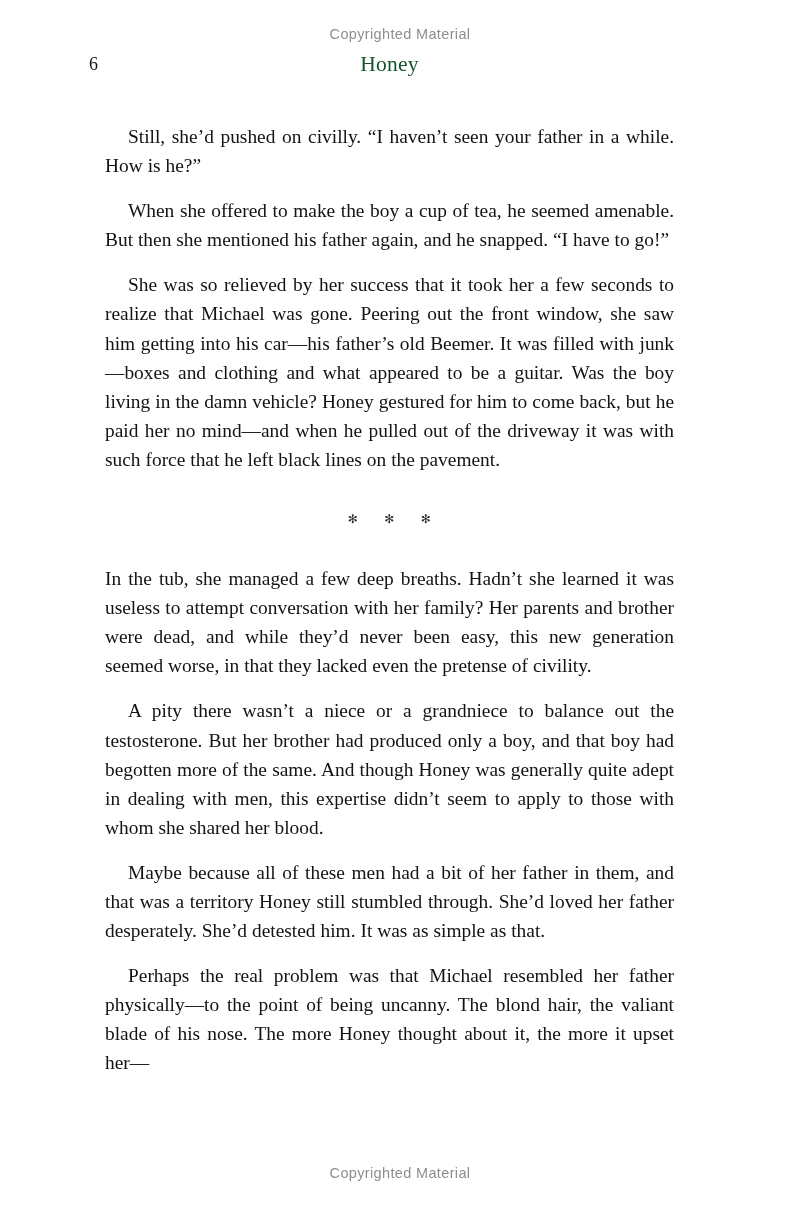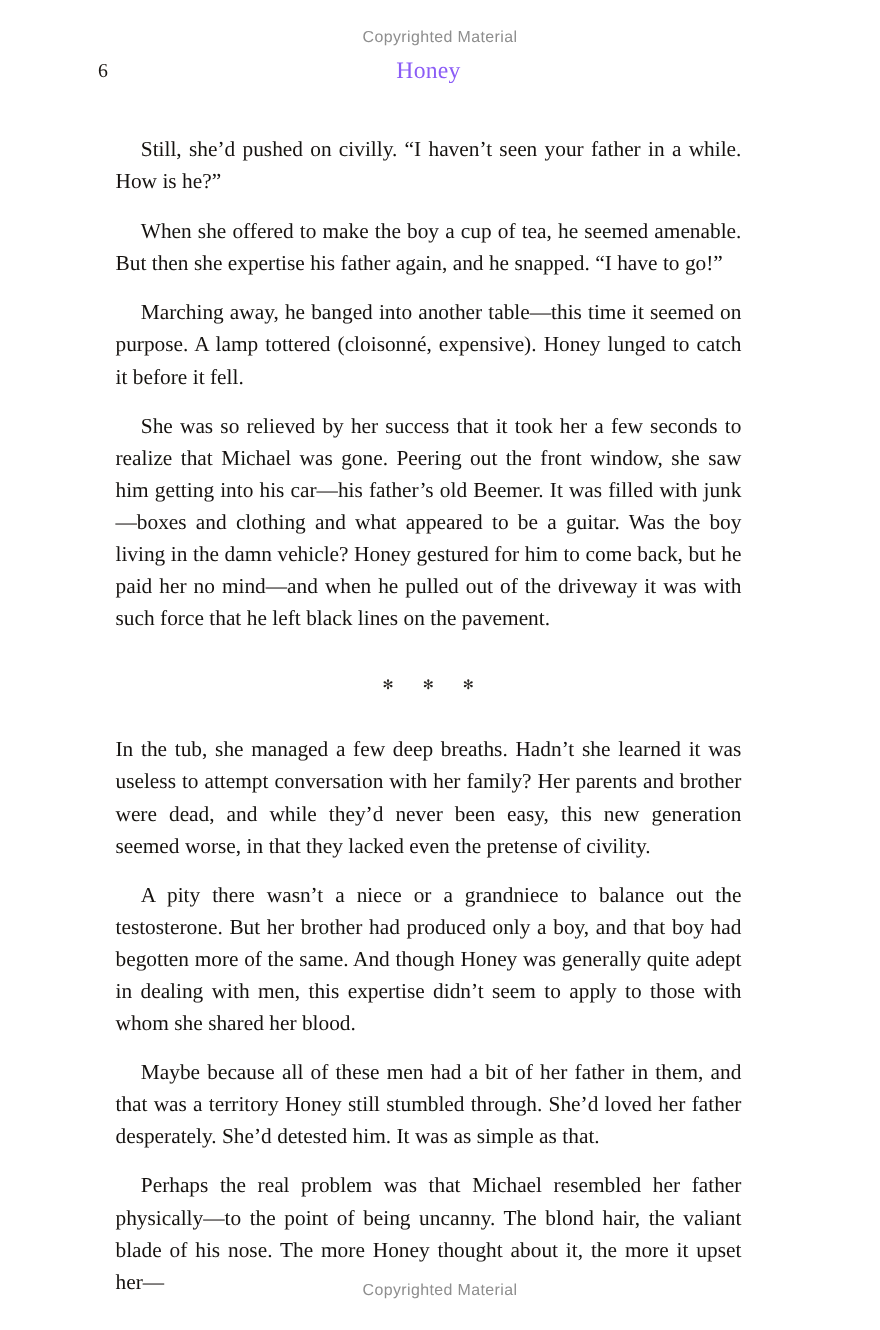--- a/index.html
+++ b/index.html
@@ -57,21 +57,21 @@
   }
   .head-title {
     position: absolute;
     left: 0;
     top: 0;
     width: 601px;
     text-align: center;
     font-size: 21.5px;
     line-height: 28px;
     letter-spacing: 0.2px;
-    color: #8b5cf6;
+    color: #14532d;
   }
 
   
   .textblock {
     position: absolute;
     left: 89px;
     top: 106px;
     width: 601px;
   }
   p.para {
@@ -113,22 +113,21 @@
   <div class="watermark watermark-top">Copyrighted Material</div>
 
   <div class="running-head">
     <span class="folio">6</span>
     <span class="head-title">Honey</span>
   </div>
 
   <div class="textblock">
     <div id="paras-before">
         <p class="para">Still, she’d pushed on civilly. “I haven’t seen your father in a while. How is he?”</p>
-        <p class="para">When she offered to make the boy a cup of tea, he seemed amenable. But then she expertise his father again, and he snapped. “I have to go!”</p>
-        <p class="para">Marching away, he banged into another table—this time it seemed on purpose. A lamp tottered (cloisonné, expensive). Honey lunged to catch it before it fell.</p>
+        <p class="para">When she offered to make the boy a cup of tea, he seemed amenable. But then she mentioned his father again, and he snapped. “I have to go!”</p>
         <p class="para">She was so relieved by her success that it took her a few seconds to realize that Michael was gone. Peering out the front window, she saw him getting into his car—his father’s old Beemer. It was filled with junk—boxes and clothing and what appeared to be a guitar. Was the boy living in the damn vehicle? Honey gestured for him to come back, but he paid her no mind—and when he pulled out of the driveway it was with such force that he left black lines on the pavement.</p>
       </div>
 
     <div class="section-break" id="section-break"><span class="ast">✻</span><span class="ast">✻</span><span class="ast">✻</span></div>
 
     <div id="paras-after">
         <p class="para no-indent">In the tub, she managed a few deep breaths. Hadn’t she learned it was useless to attempt conversation with her family? Her parents and brother were dead, and while they’d never been easy, this new generation seemed worse, in that they lacked even the pretense of civility.</p>
         <p class="para">A pity there wasn’t a niece or a grandniece to balance out the testosterone. But her brother had produced only a boy, and that boy had begotten more of the same. And though Honey was generally quite adept in dealing with men, this expertise didn’t seem to apply to those with whom she shared her blood.</p>
         <p class="para">Maybe because all of these men had a bit of her father in them, and that was a territory Honey still stumbled through. She’d loved her father desperately. She’d detested him. It was as simple as that.</p>
         <p class="para">Perhaps the real problem was that Michael resembled her father physically—to the point of being uncanny. The blond hair, the valiant blade of his nose. The more Honey thought about it, the more it upset her—</p>

